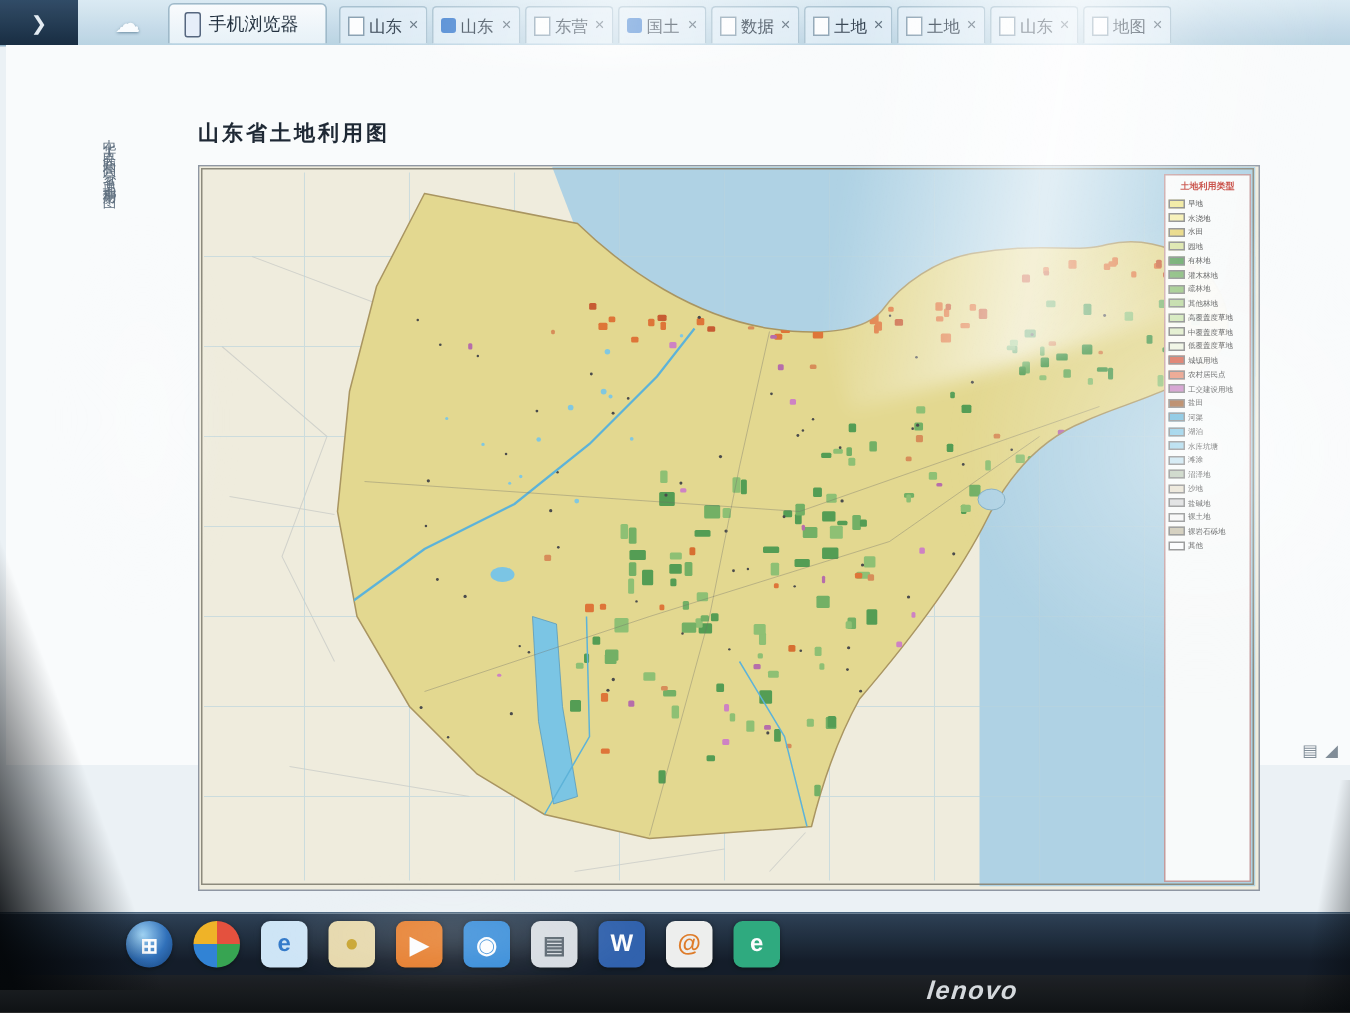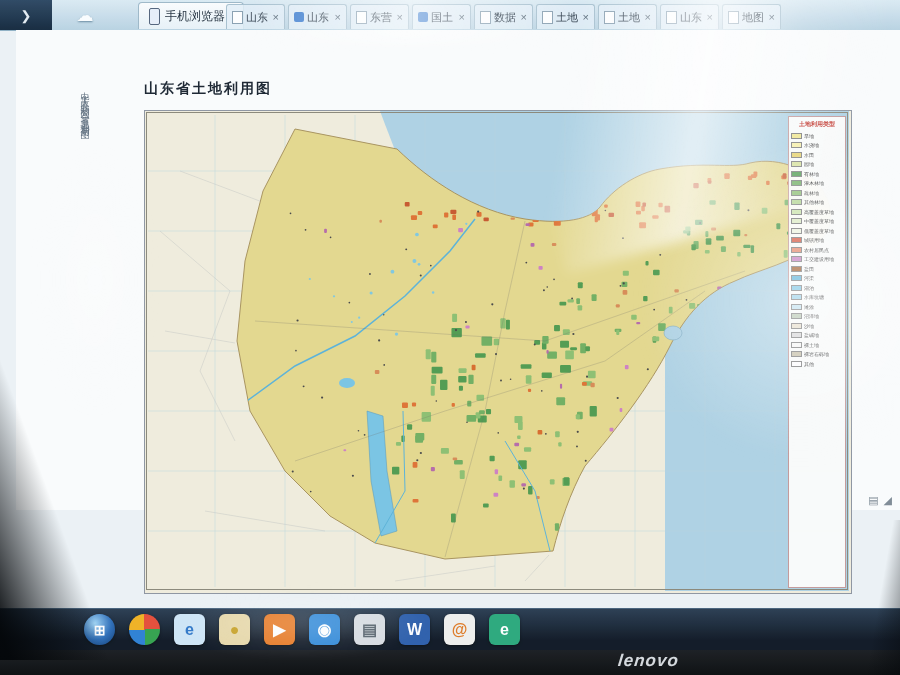--- a/index.html
+++ b/index.html
@@ -12,33 +12,33 @@
           background:linear-gradient(#dcebf4,#b9d3e2);border-bottom:1px solid #8fb0c4;}
   #navleft{position:absolute;left:0;top:0;width:52px;height:30px;
            background:linear-gradient(#2a4560,#10253a);display:flex;align-items:center;
            justify-content:center;color:#e6eef4;font-size:13px;}
   #cloudbtn{position:absolute;left:66px;top:2px;width:38px;height:26px;display:flex;
             align-items:center;justify-content:center;color:#fcfeff;font-size:17px;
             text-shadow:0 1px 2px rgba(40,80,110,.6);}
   #activetab{position:absolute;left:112px;top:2px;height:27px;min-width:106px;
              background:linear-gradient(#fcfdfe,#e9f3f8);border:1px solid #9db8c8;border-bottom:none;
              border-radius:4px 4px 0 0;display:flex;align-items:center;gap:5px;padding:0 10px;
-             font-size:12px;color:#1c2a38;box-sizing:border-box;margin-left:26px;}
+             font-size:12px;color:#1c2a38;box-sizing:border-box;}
   .phoneicon{width:9px;height:15px;border:1px solid #51617a;border-radius:2px;background:#e8f0fa;}
   #tabstrip{position:absolute;left:226px;top:4px;right:0;height:26px;display:flex;gap:3px;overflow:hidden;}
   .tab{flex:none;width:59px;height:25px;background:rgba(228,240,248,.85);border:1px solid #a7c0cf;
        border-bottom:none;border-radius:3px 3px 0 0;display:flex;align-items:center;gap:3px;
        padding:0 5px;font-size:11px;color:#2c3a48;box-sizing:border-box;}
   .tabicon{flex:none;}
   .tabicon.doc{width:9px;height:11px;background:#fff;border:1px solid #88a0b0;}
   .tabicon.site{width:10px;height:10px;background:#3f7fd0;border-radius:2px;}
   .tab .close{margin-left:auto;color:#5a6a78;font-size:11px;line-height:1;}
   .tab .tlabel{overflow:hidden;white-space:nowrap;}
   
-  #pagearea{position:absolute;left:16px;top:30px;right:0;height:480px;background:#fcfdfd;}
+  #pagearea{position:absolute;left:4px;top:30px;right:0;height:480px;background:#fcfdfd;}
   #spine{position:absolute;left:62px;top:55px;writing-mode:vertical-rl;font-size:9px;color:#5a6a7a;
          letter-spacing:3px;height:230px;}
   #pagetitle{position:absolute;left:128px;top:50px;font-size:14px;font-weight:bold;color:#17202c;
              letter-spacing:2px;}
   #mapbox{position:absolute;left:128px;top:80px;width:706px;height:482px;border:1px solid #8d94a0;
           background:#f2eedd;}
   #mapsvg{display:block;}
   
   #legend{position:absolute;right:5px;top:5px;bottom:5px;width:58px;background:rgba(253,253,251,.97);
           border:1px solid #c49898;padding:3px 2px;box-sizing:border-box;overflow:hidden;}

